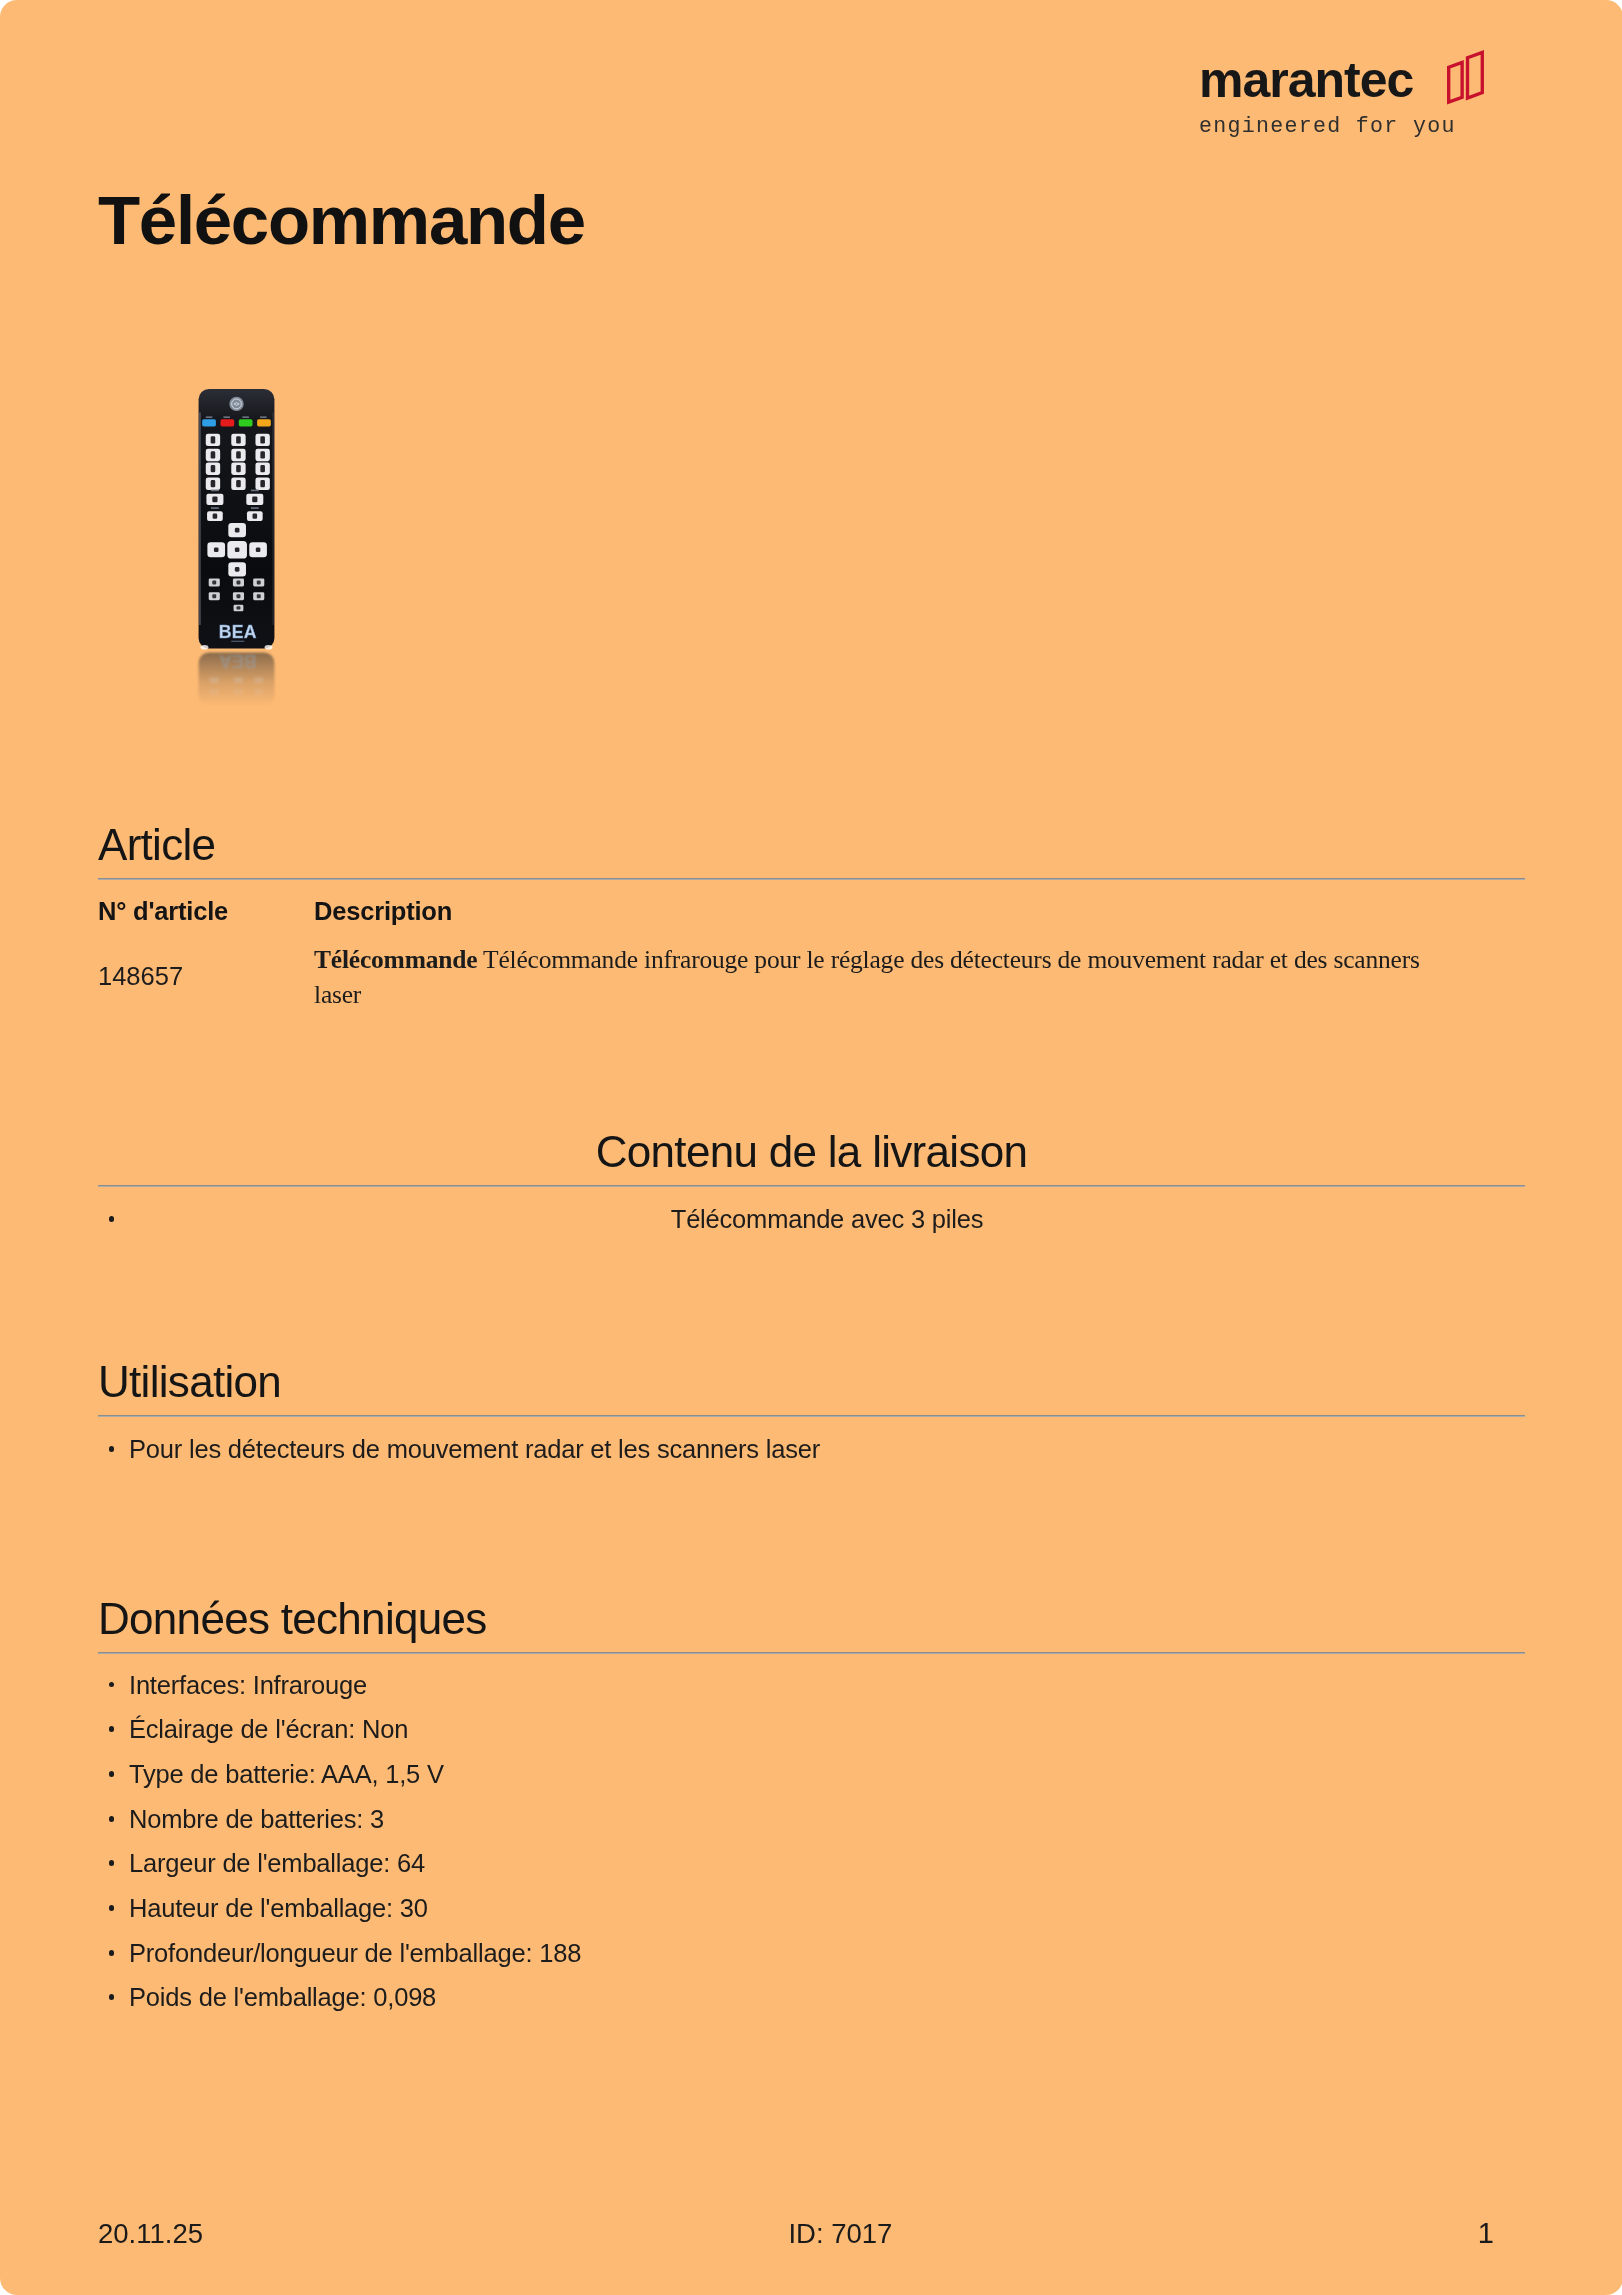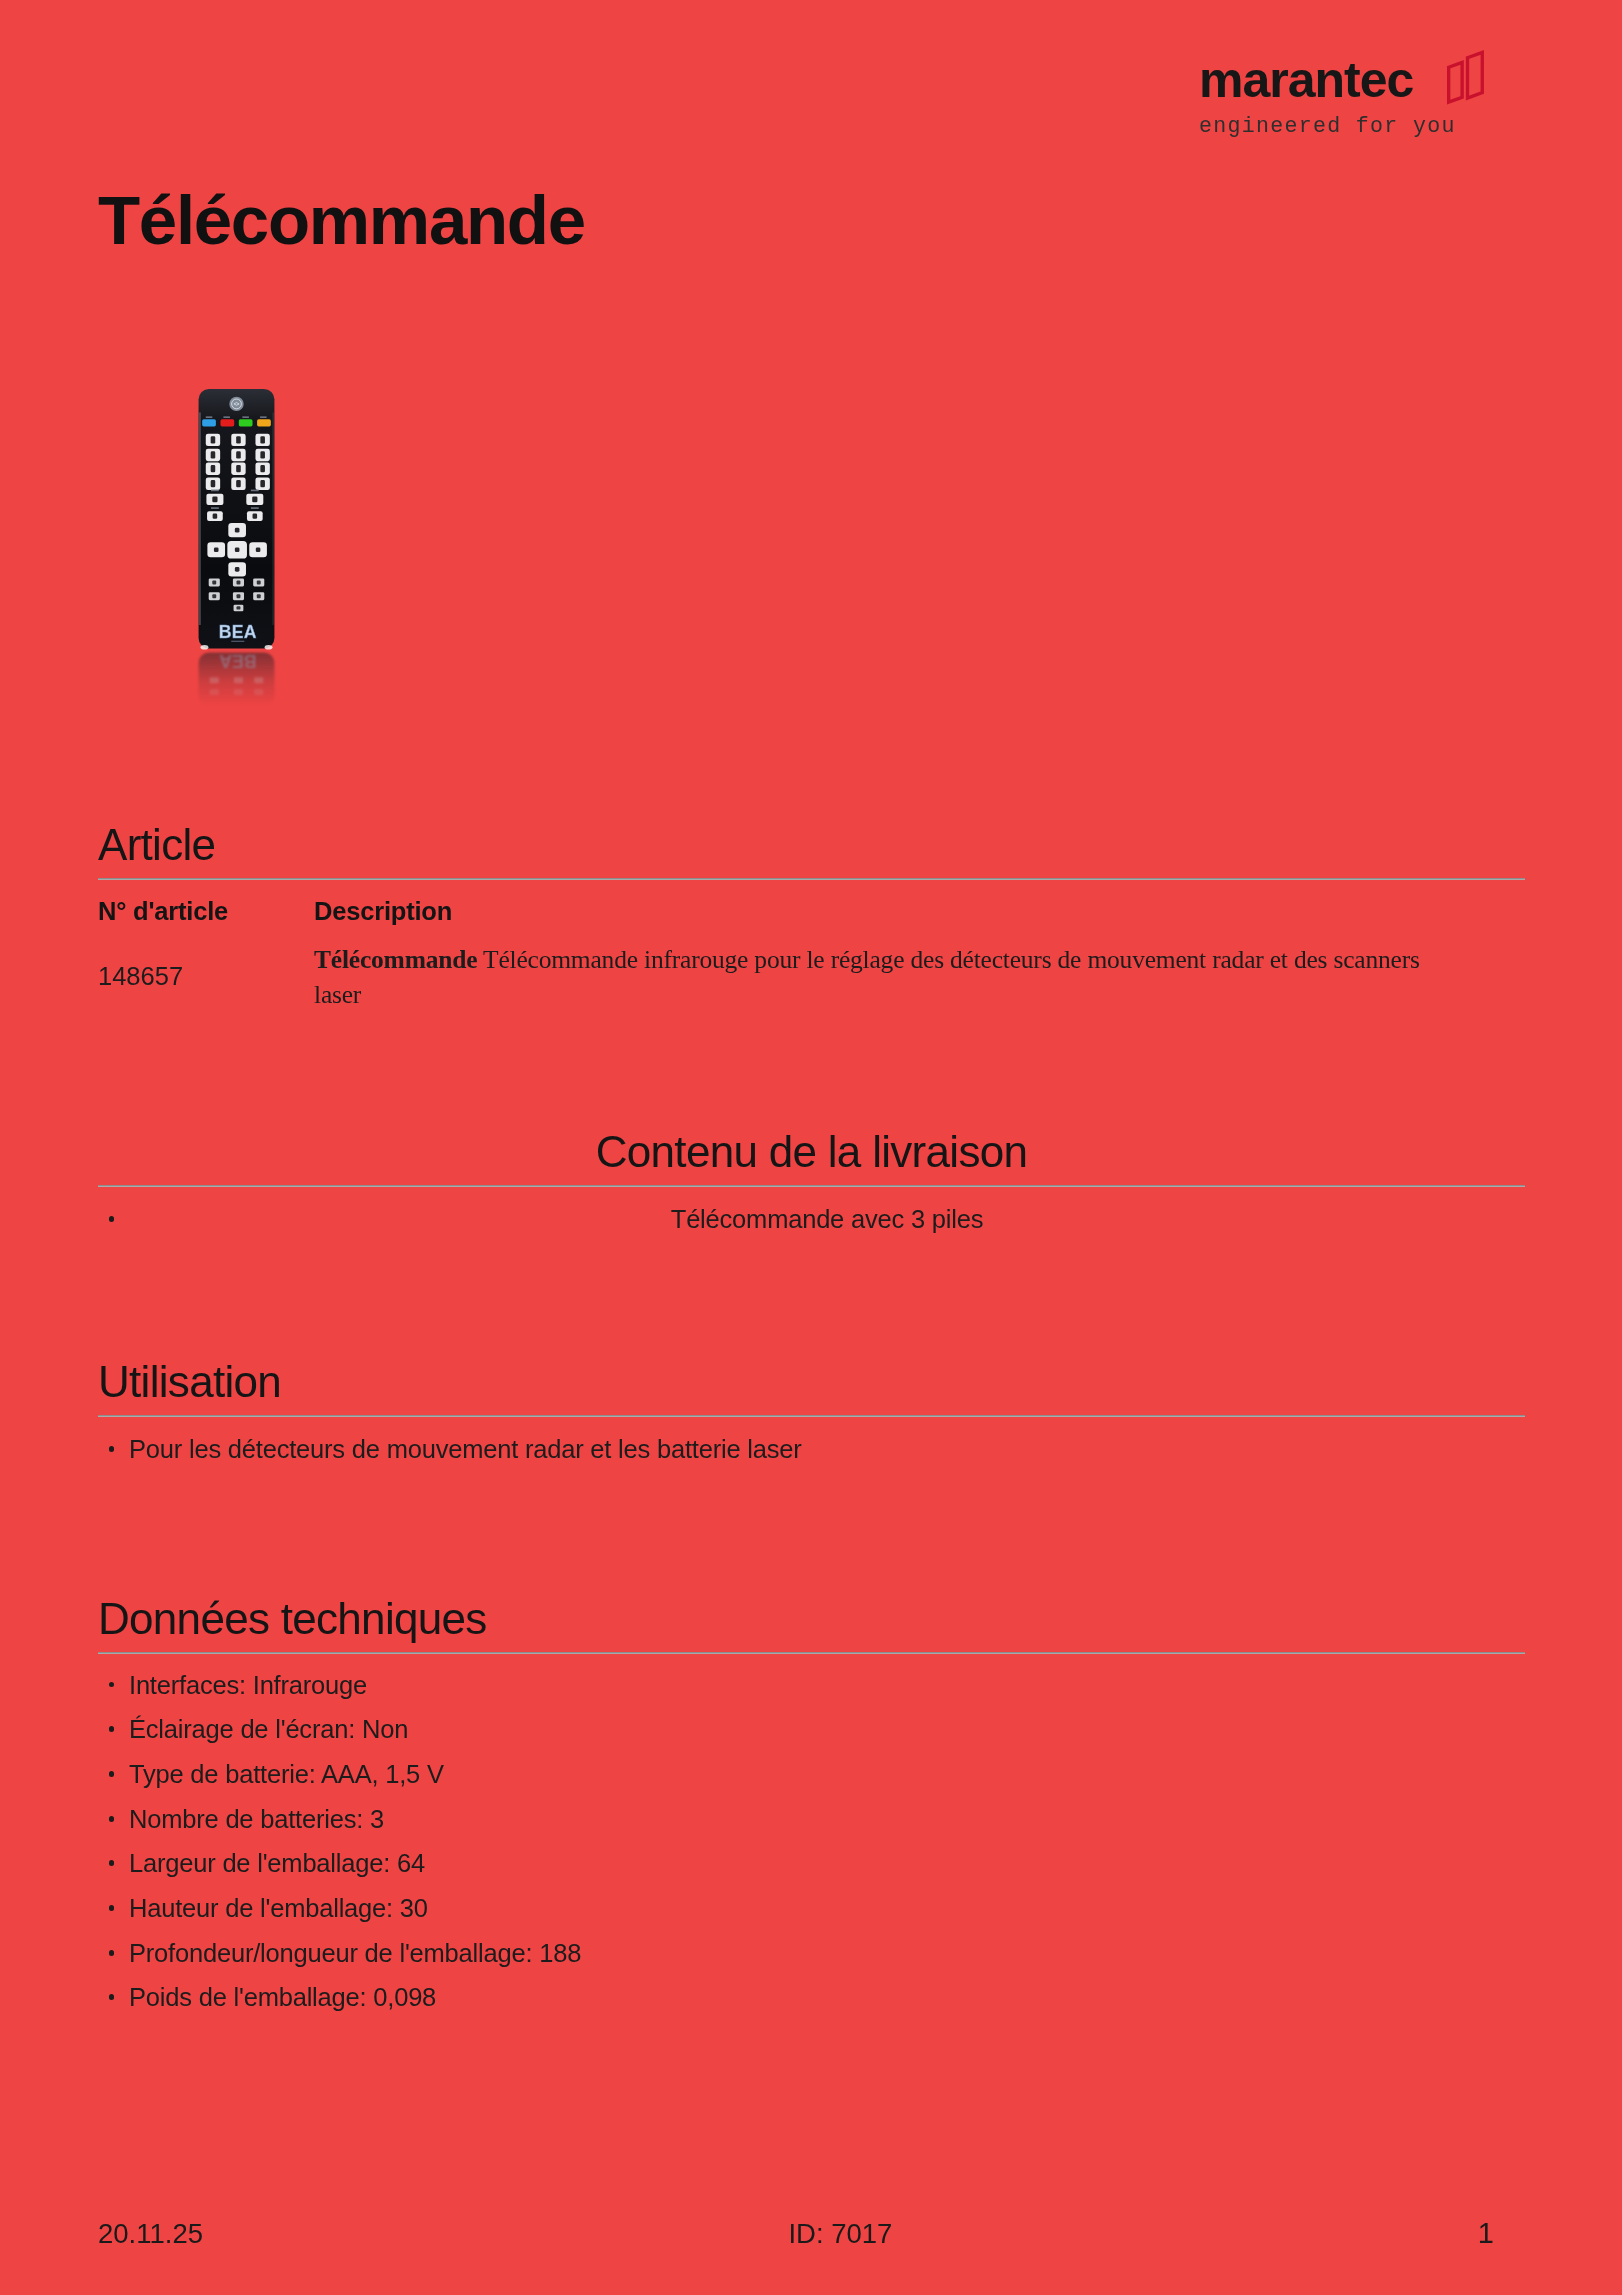--- a/index.html
+++ b/index.html
@@ -1,23 +1,24 @@
 <!DOCTYPE html>
 <html lang="fr" style="font-size:10.5px"><head>
 <meta charset="utf-8">
 <title>Télécommande</title>
 <style>
   html,body{margin:0;padding:0;background:#ffffff;}
   .page{
     position:relative;
     width:1623px;height:2295px;
-    background:#ef4444;
+    background:#fdba74;
     font-family:"Liberation Sans", sans-serif;
     color:#1c1c1c;
     overflow:hidden;
+    border-radius:17px;
   }
   
   .brand{position:absolute;left:1199px;top:55px;width:314px;}
   .brand-text{
     display:block;font-size:50px;line-height:50px;font-weight:bold;
     letter-spacing:-1px;color:#171717;
   }
   .brand-icon{position:absolute;left:247px;top:-14.4px;}
   .brand-tagline{
     display:block;margin-top:10.5px;font-size:21.6px;line-height:21.6px;
@@ -261,21 +262,21 @@
     <div class="rule"></div>
     <ul class="bullets">
       <li>Télécommande avec 3 piles</li>
     </ul>
   </section>
 
   <section class="section sec-usage">
     <h2>Utilisation</h2>
     <div class="rule"></div>
     <ul class="bullets">
-      <li>Pour les détecteurs de mouvement radar et les batterie laser</li>
+      <li>Pour les détecteurs de mouvement radar et les scanners laser</li>
     </ul>
   </section>
 
   <section class="section sec-tech">
     <h2>Données techniques</h2>
     <div class="rule"></div>
     <ul class="bullets tech">
       <li>Interfaces: Infrarouge</li>
       <li>Éclairage de l'écran: Non</li>
       <li>Type de batterie: AAA, 1,5 V</li>

